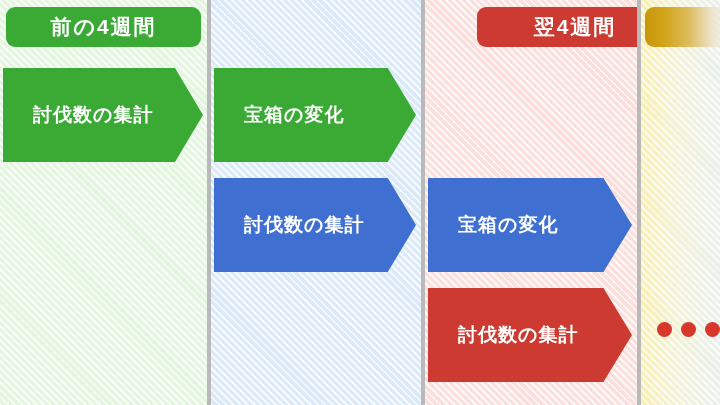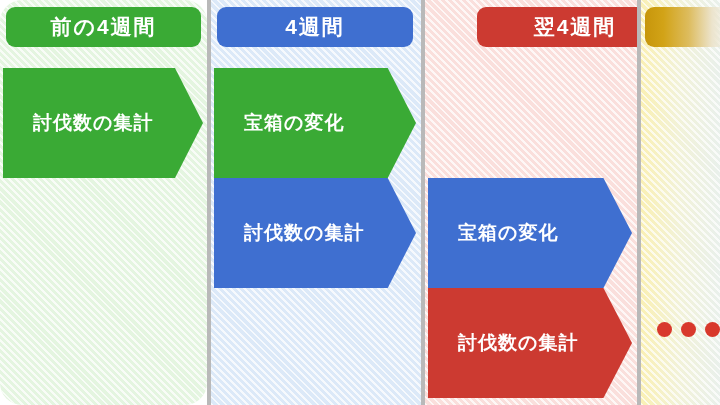--- a/index.html
+++ b/index.html
@@ -26,21 +26,21 @@
   }
 
   
   .col {
     position: relative;
     height: 405px;
     flex: 0 0 auto;
     box-sizing: border-box;
     overflow: hidden;
   }
-  .col-green  { width: 207px; border-radius: 22px; }
+  .col-green  { width: 207px; }
   .col-blue   { width: 210px; }
   .col-red    { width: 212px; }
   .col-fade   { width: 84px;  }
 
   .divider {
     flex: 0 0 auto;
     width: 4px;
     height: 405px;
     background: #b9b9b9;
   }
@@ -123,21 +123,21 @@
     background: linear-gradient(to right,
         #c7960b 0%, #d2a317 22%, #ddbc5e 52%, #ece4cd 80%, rgba(240,240,230,0) 100%);
     border-radius: 9px 0 0 9px;
   }
 
   
   .arrow {
     position: absolute;
     left: 3px;
     z-index: 2;
-    height: 110px;
+    height: 94px;
     display: flex;
     align-items: center;
     box-sizing: border-box;
     clip-path: polygon(0% 0%, 86% 0%, 100% 50%, 86% 100%, 0% 100%);
     -webkit-clip-path: polygon(0% 0%, 86% 0%, 100% 50%, 86% 100%, 0% 100%);
   }
   .arrow .arrow-label {
     color: #ffffff;
     font-size: 19px;
     font-weight: bold;
@@ -189,21 +189,20 @@
     <div class="arrow green slot1">
       <span class="arrow-label">討伐数の集計</span>
     </div>
   </div>
 
   <div class="divider"></div>
 
   <div class="col col-blue">
     <div class="colbg"></div>
 
-    <div class="pill">4週間</div>
 
     <div class="arrow green slot1">
       <span class="arrow-label">宝箱の変化</span>
     </div>
 
     <div class="arrow blue slot2">
       <span class="arrow-label">討伐数の集計</span>
     </div>
   </div>
 

